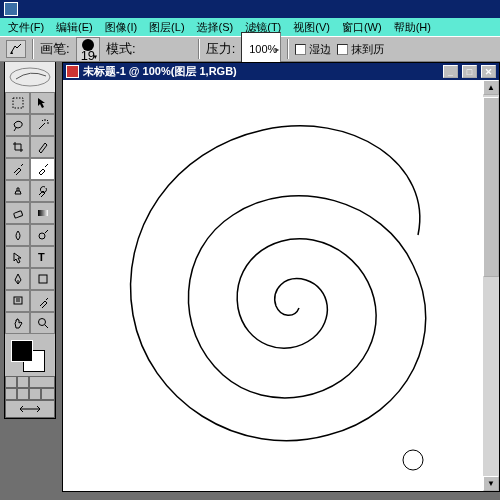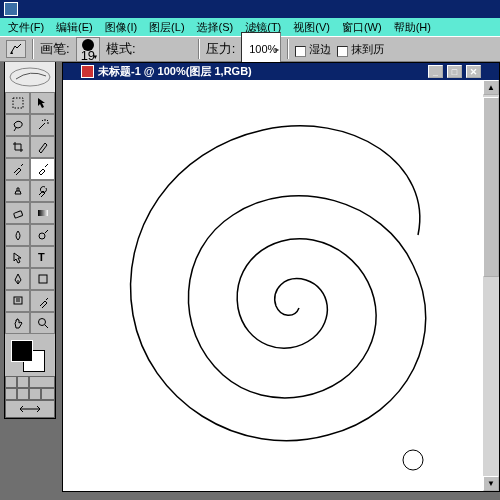--- a/index.html
+++ b/index.html
@@ -12,37 +12,37 @@
 .opt-icon { width: 20px; height: 18px; border: 1px solid #808080; background: #d4d4d4; display: flex; align-items: center; justify-content: center; }
 .dot19 { width: 12px; height: 12px; background: #000; border-radius: 50%; }
 .brush-box { display: flex; flex-direction: column; align-items: center; border: 1px solid #808080; background: #d4d4d4; padding: 1px 4px; position: relative; }
 .brush-box .sz { font-size: 13px; line-height: 9px; text-align: center; }
 .brush-box .arr { font-size: 7px; position: absolute; right: 2px; bottom: 0; }
 .lbl { font-size: 13px; }
 .select { background: #fff; border: 1px inset #808080; padding: 1px 14px 1px 4px; height: 18px; position: relative; display: inline-flex; align-items: center; min-width: 50px; margin-top: 44px; }
 .select::after { content: "▾"; position: absolute; right: 2px; font-size: 9px; color: #000; }
 .numbox { background: #fff; border: 1px inset #808080; padding: 1px 3px; height: 35px; width: 40px; display: inline-flex; align-items: center; justify-content: flex-end; position: relative; }
 .numbox::after { content: "▸"; position: absolute; right: 1px; font-size: 8px; color: #333; }
-.chk { display: inline-flex; align-items: flex-end; gap: 3px; }
+.chk { display: inline-flex; align-items: center; gap: 3px; }
 .chk .box { width: 11px; height: 11px; border: 1px inset #808080; background: #fff; }
 .vsep { width: 2px; height: 20px; border-left: 1px solid #808080; border-right: 1px solid #fff; }
 .workarea { position: absolute; top: 62px; left: 0; right: 0; bottom: 0; background: #6f6f6f; }
 .toolbox { position: absolute; left: 4px; top: 0; width: 52px; background: #bfbfbf; border: 1px solid #000; border-top: none; }
 .tool-swatch { height: 30px; background: #eaeaea; display: flex; align-items: center; justify-content: center; }
 .tool-swatch svg { display: block; }
 .tool-row { display: flex; }
 .tool { width: 25px; height: 22px; border: 1px solid #808080; background: #bfbfbf; display: flex; align-items: center; justify-content: center; position: relative; }
 .tool.active { background: #fff; }
 .colors { height: 42px; position: relative; display: flex; align-items: center; justify-content: center; }
 .fg { position: absolute; width: 22px; height: 22px; background: #000; border: 1px solid #fff; left: 6px; top: 6px; z-index: 2; }
 .bg { position: absolute; width: 22px; height: 22px; background: #fff; border: 1px solid #000; left: 18px; top: 16px; }
 .botpal { display: flex; flex-wrap: wrap; }
 .botpal .cell { width: 12px; height: 12px; border: 1px solid #666; }
 .docwin { position: absolute; left: 62px; top: 0; right: 0; height: 430px; border: 1px solid #000; background: #fff; }
-.doc-title { background: linear-gradient(#0a246a,#0a246a); color: #fff; height: 17px; display: flex; align-items: center; padding: 0 18px; gap: 4px; font-weight: bold; }
+.doc-title { background: linear-gradient(#0a246a,#0a246a); color: #fff; height: 17px; display: flex; align-items: center; padding: 0 3px; gap: 4px; font-weight: bold; }
 .doc-title .icon { width: 13px; height: 13px; background: #c33; border: 1px solid #fff; }
 .doc-title .spacer { flex: 1; }
 .winbtn { width: 15px; height: 13px; background: #bfbfbf; border: 1px outset #fff; display: flex; align-items: center; justify-content: center; font-size: 9px; }
 .canvas { position: absolute; top: 17px; left: 0; right: 16px; bottom: 0; background: #fff; overflow: hidden; }
 .vscroll { position: absolute; top: 17px; right: 0; width: 16px; bottom: 0; background: #d4d4d4; display: flex; flex-direction: column; }
 .sbtn { height: 15px; background: #bfbfbf; border: 1px outset #fff; font-size: 8px; text-align: center; line-height: 13px; }
 .thumb { flex: 0 0 180px; background: #bfbfbf; border: 1px outset #fff; margin-top: 2px; }
 .track { flex: 1; }
 </style>
 </head>

